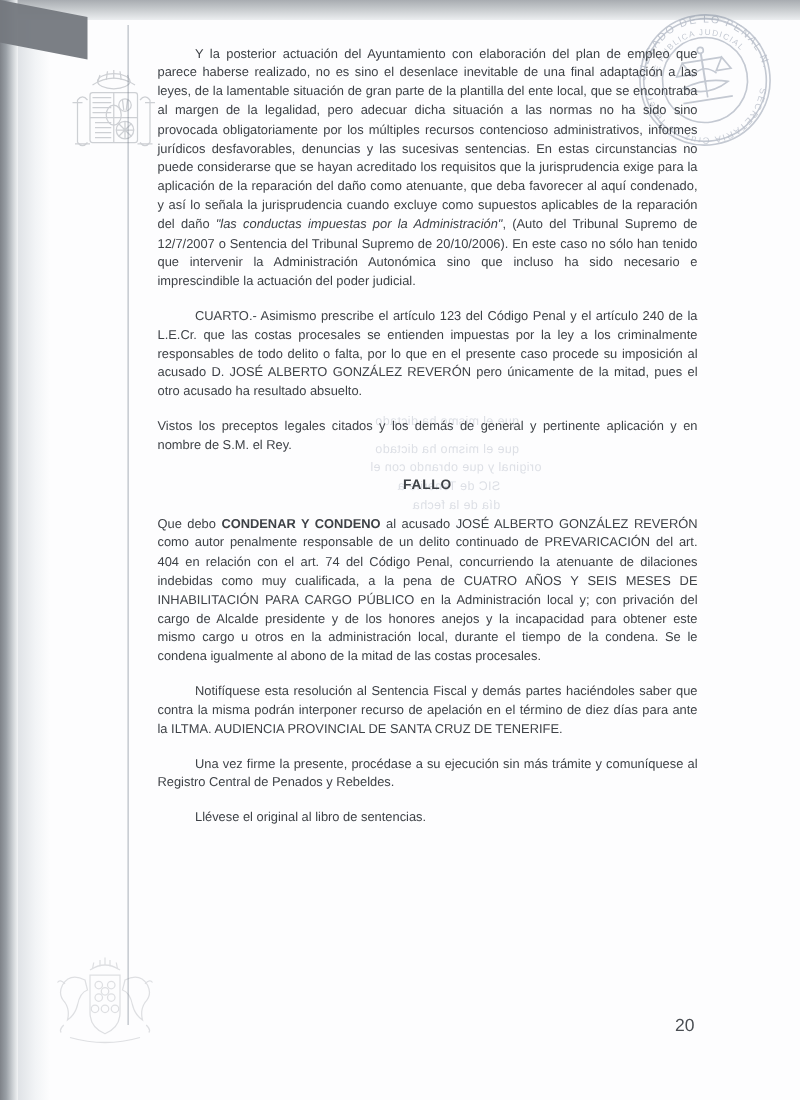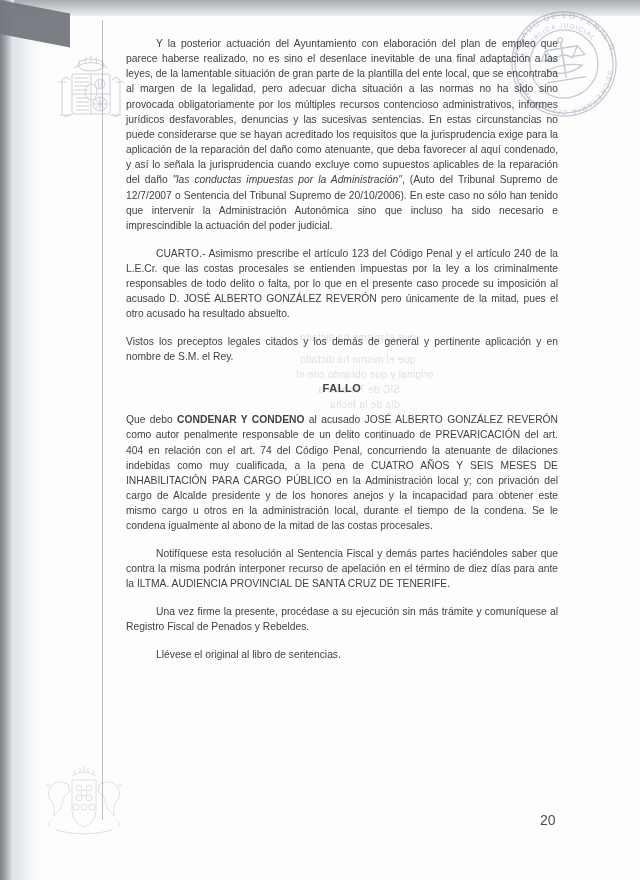--- a/index.html
+++ b/index.html
@@ -231,21 +231,21 @@
 
     <p>Vistos los preceptos legales citados y los demás de general y pertinente aplicación y en nombre de S.M. el Rey.</p>
 
     <div class="fallo-heading">FALLO</div>
 
     <p><span>Que debo </span><span class="b">CONDENAR Y CONDENO</span><span> al acusado JOSÉ ALBERTO GONZÁLEZ REVERÓN como autor penalmente responsable de un delito continuado de PREVARICACIÓN del art. 404 en relación con el art. 74 del Código Penal, concurriendo la atenuante de dilaciones indebidas como muy cualificada, a la pena de CUATRO  AÑOS Y SEIS MESES  DE INHABILITACIÓN PARA CARGO PÚBLICO en la Administración local y; con privación del cargo de Alcalde presidente y de los honores anejos y la incapacidad para obtener este mismo cargo u otros en la administración local, durante el tiempo de la condena. Se le condena igualmente al abono de la mitad de las costas procesales.</span></p>
 
 
     <p class="indent">Notifíquese esta resolución al Sentencia Fiscal y demás partes haciéndoles saber que contra la misma podrán interponer recurso de apelación en el término de diez días para ante la ILTMA. AUDIENCIA PROVINCIAL DE SANTA CRUZ DE TENERIFE.</p>
 
-    <p class="indent">Una vez firme la presente, procédase a su ejecución sin más trámite y comuníquese al Registro Fiscal de Penados y Rebeldes.</p>
+    <p class="indent">Una vez firme la presente, procédase a su ejecución sin más trámite y comuníquese al Registro Central de Penados y Rebeldes.</p>
 
     <p class="indent">Llévese el original al libro de sentencias.</p>
 
 
   </div>
 
   <div class="page-number">20</div>
 
 </div>
 

